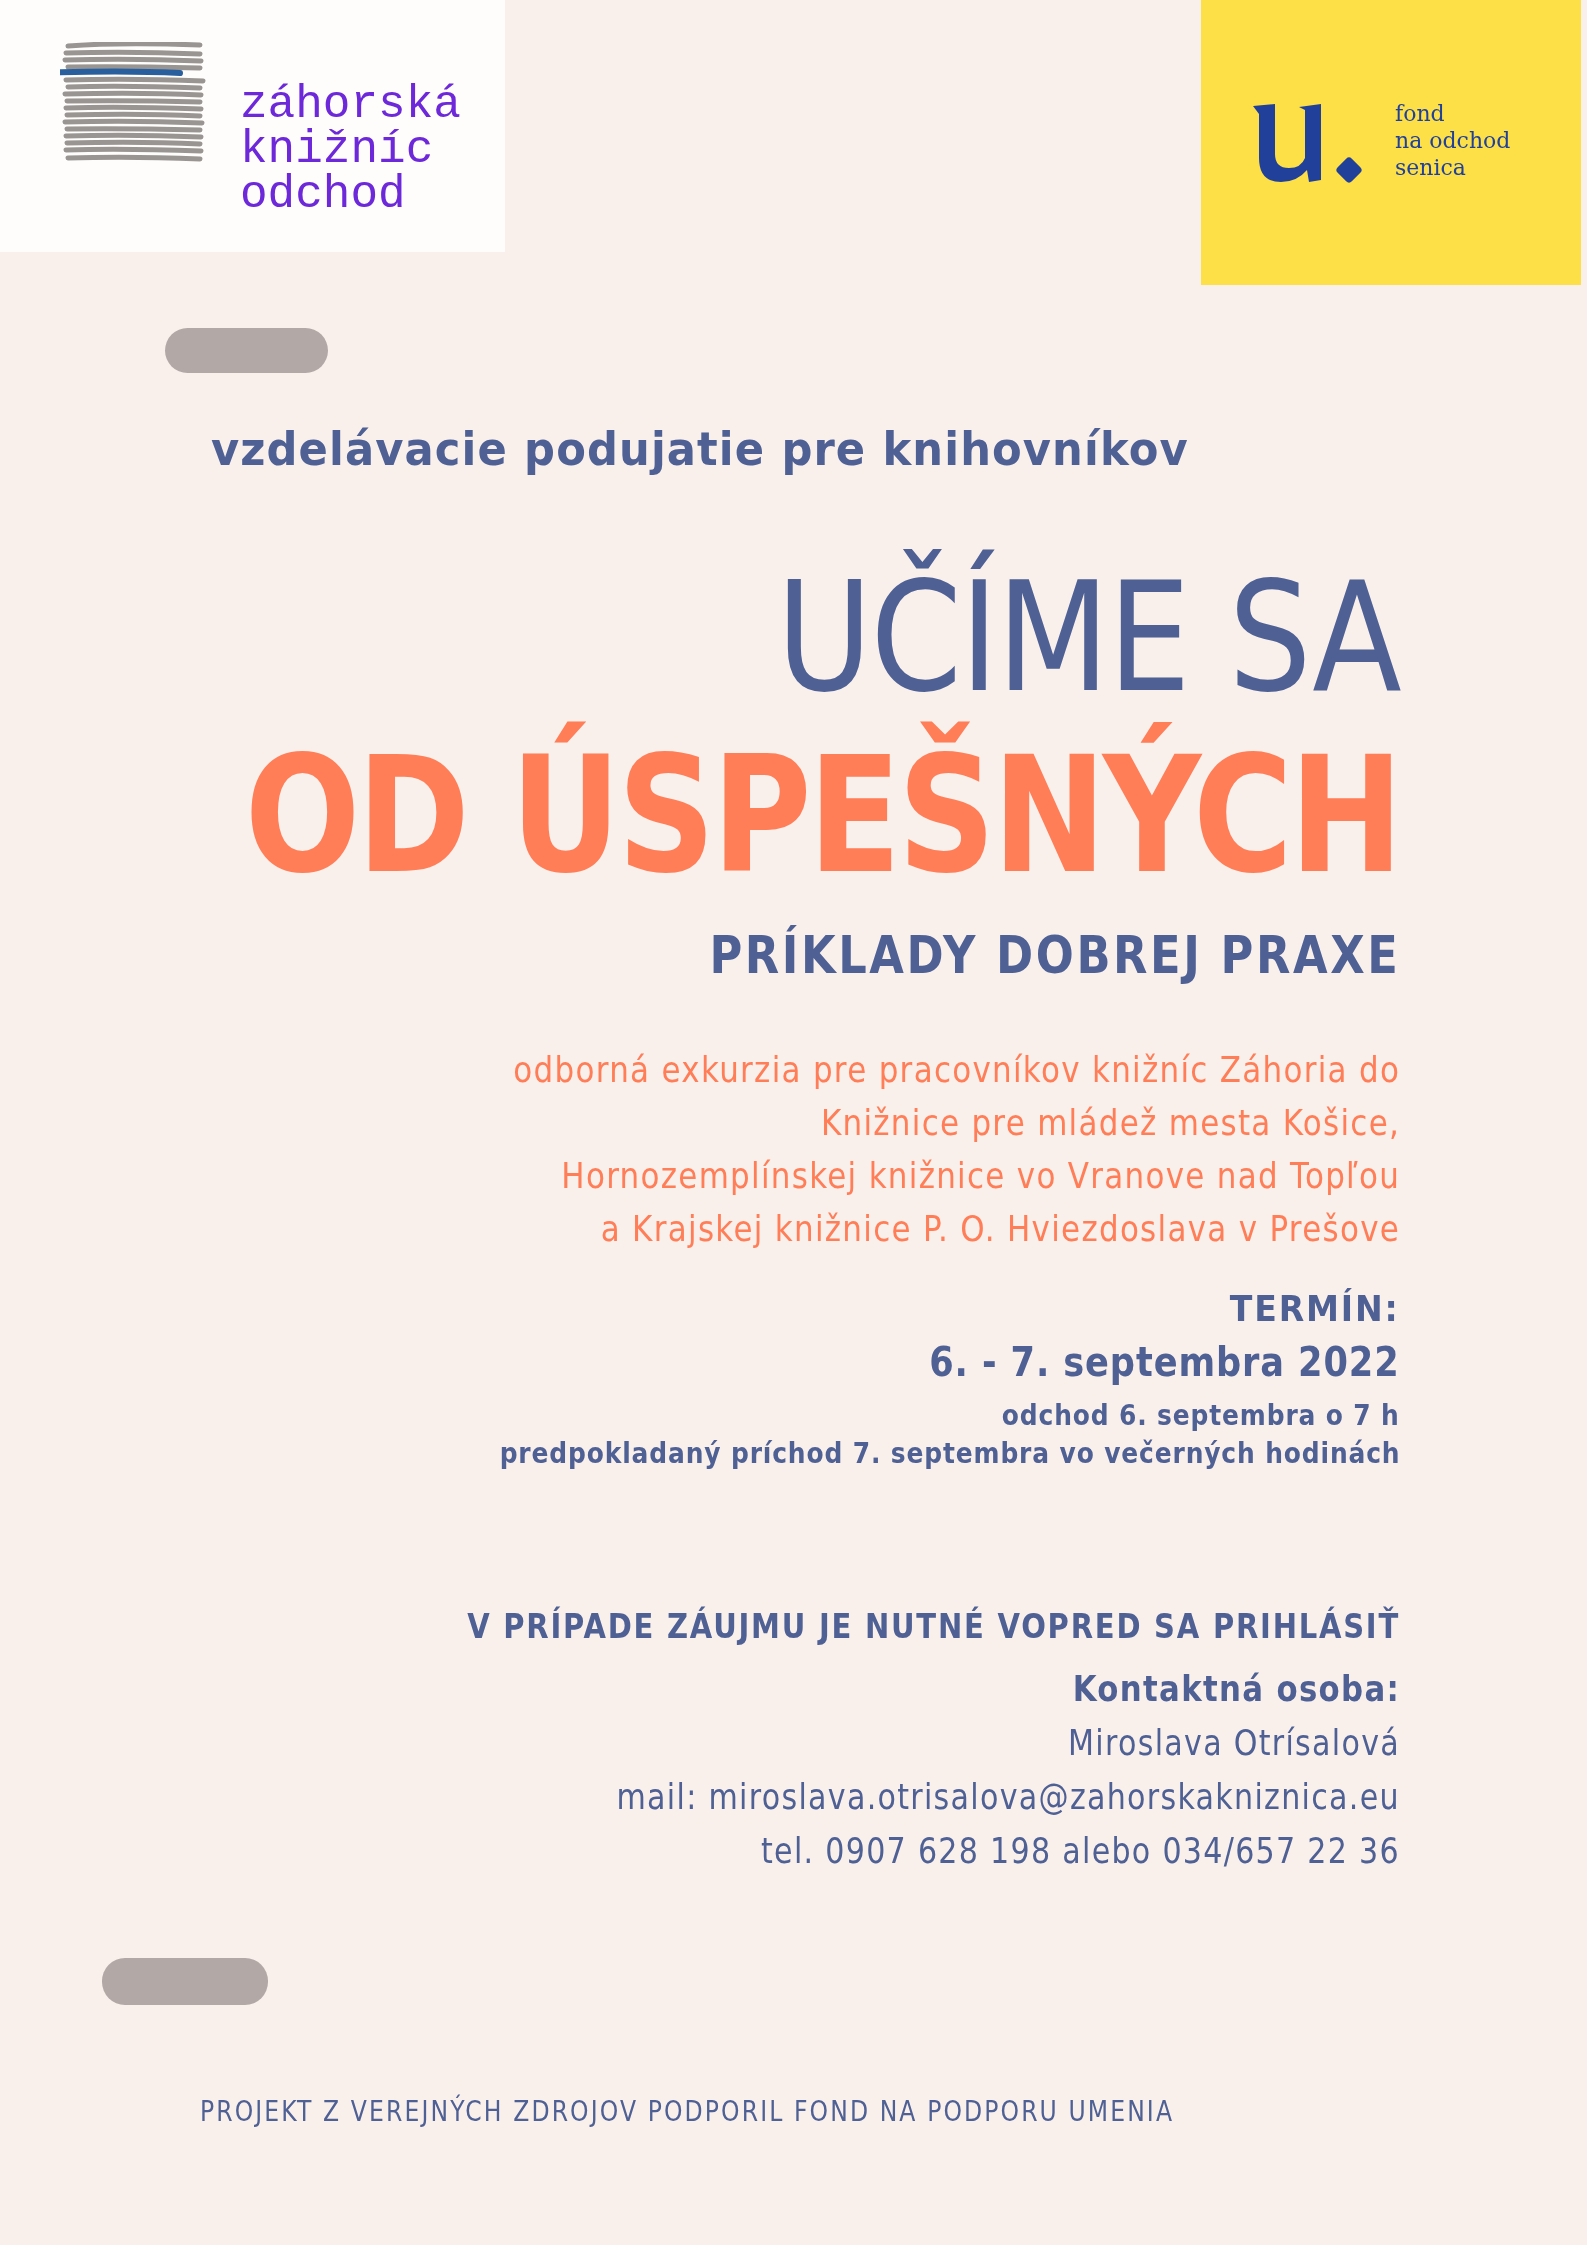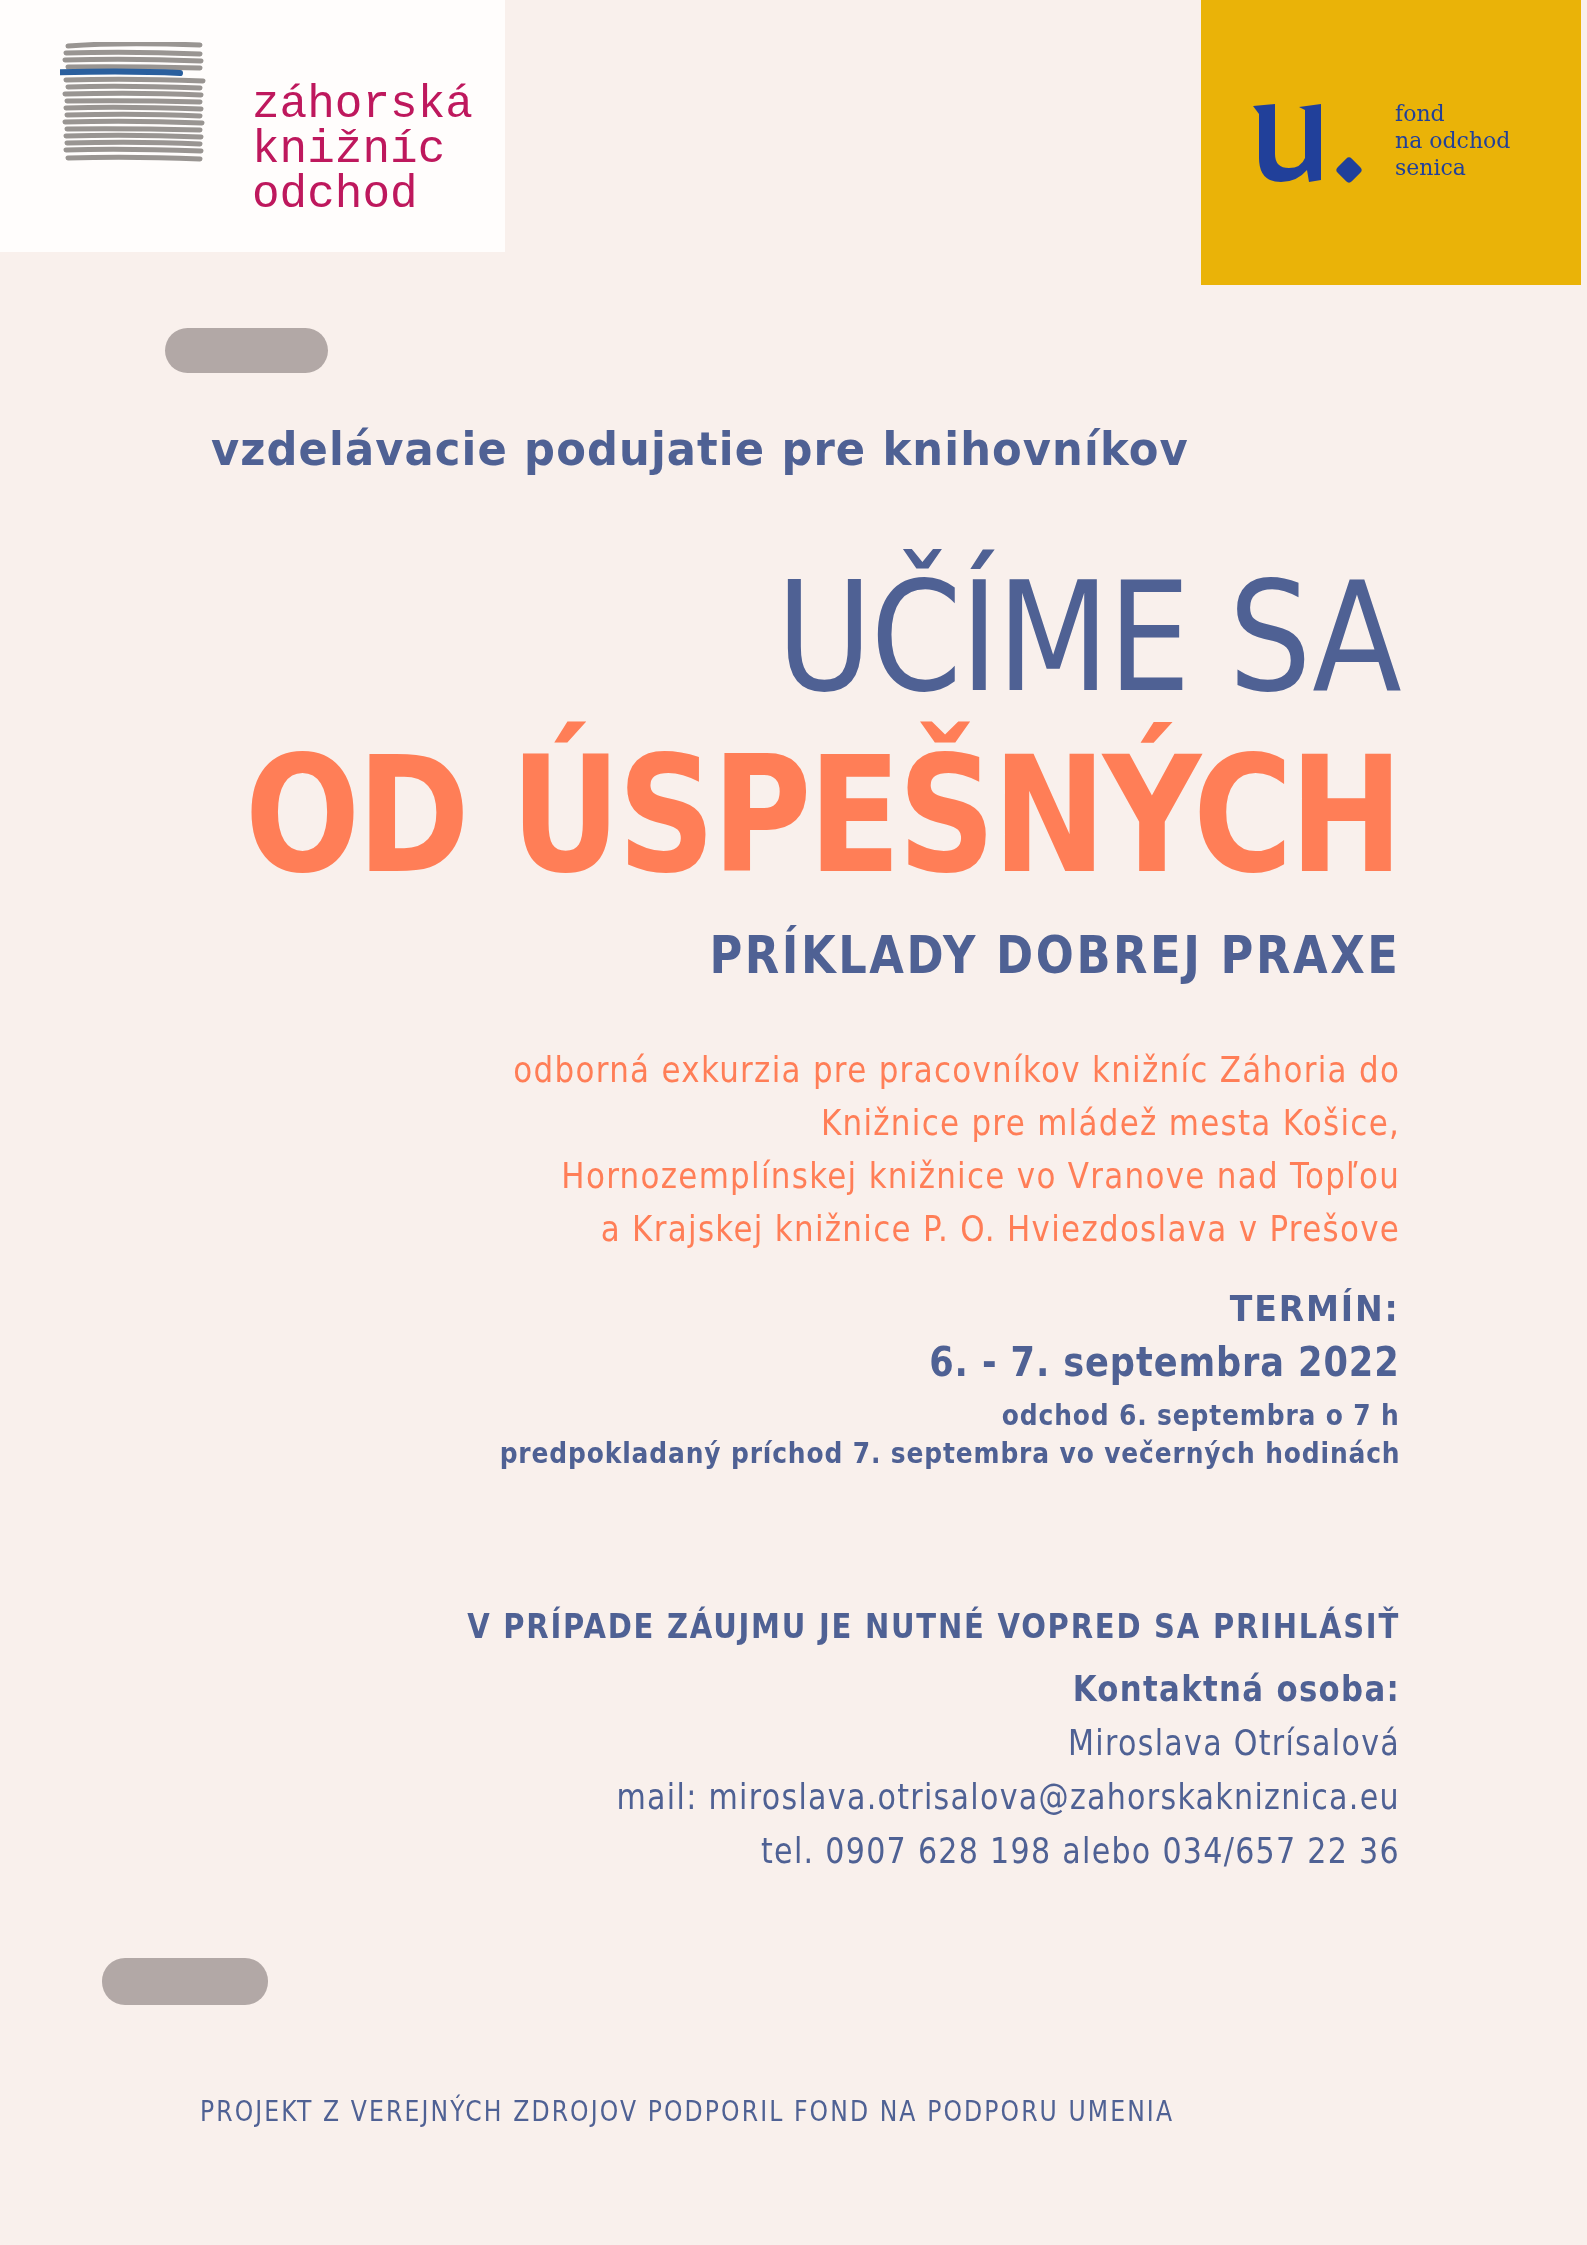--- a/index.html
+++ b/index.html
@@ -11,28 +11,28 @@
   .abs { position: absolute; margin: 0; }
   .blue { color: #4f6194; }
   .orange { color: #ff7e57; }
   .rt { right: 187px; text-align: right; white-space: nowrap; }
 
   
   #logo-left { left: 0; top: 0; width: 505px; height: 252px; background: #fffdfc; }
   #logo-left .stack { position: absolute; left: 60px; top: 42px; width: 148px; height: 122px; }
   #logo-left .stack svg { display: block; }
   #logo-left .lib-text {
-    position: absolute; left: 252px; top: 83px;
+    position: absolute; left: 240px; top: 83px;
     font-family: "Liberation Mono", monospace; font-size: 46px; line-height: 45px;
-    color: #be185d; letter-spacing: 0px;
+    color: #6d28d9; letter-spacing: 0px;
   }
   #logo-left .lib-text span { display: block; }
 
   
-  #logo-right { left: 1201px; top: 0; width: 380px; height: 285px; background: #eab308; }
+  #logo-right { left: 1201px; top: 0; width: 380px; height: 285px; background: #fde047; }
   #logo-right .u-mark { position: absolute; left: 52px; top: 102px; }
   #logo-right .fund-text {
     position: absolute; left: 194px; top: 100px;
     font-family: "DejaVu Serif", serif; font-size: 22px; line-height: 27px; color: #21409a;
   }
   #logo-right .fund-text span { display: block; }
 
   .pill { background: #b2a8a6; border-radius: 23px; }
   #pill-top { left: 165px; top: 328px; width: 163px; height: 45px; }
   #pill-bottom { left: 102px; top: 1958px; width: 166px; height: 47px; }

